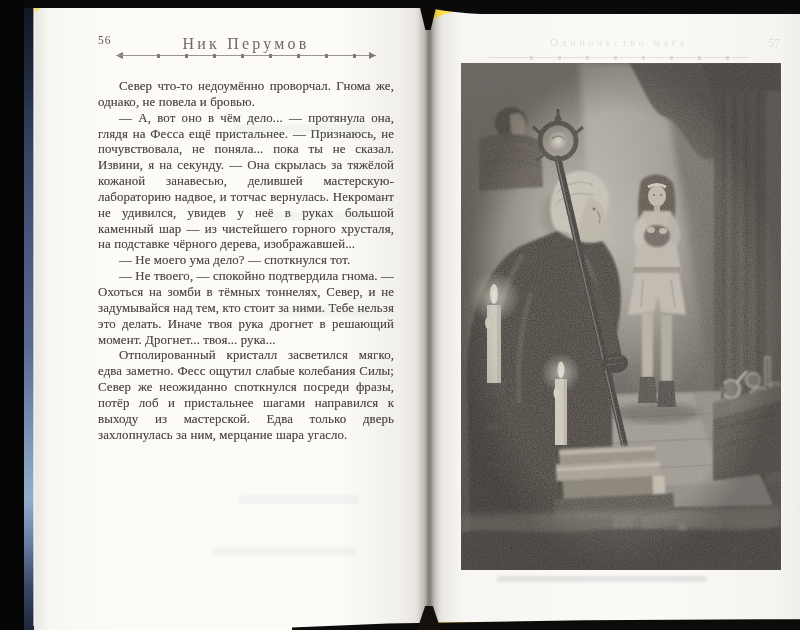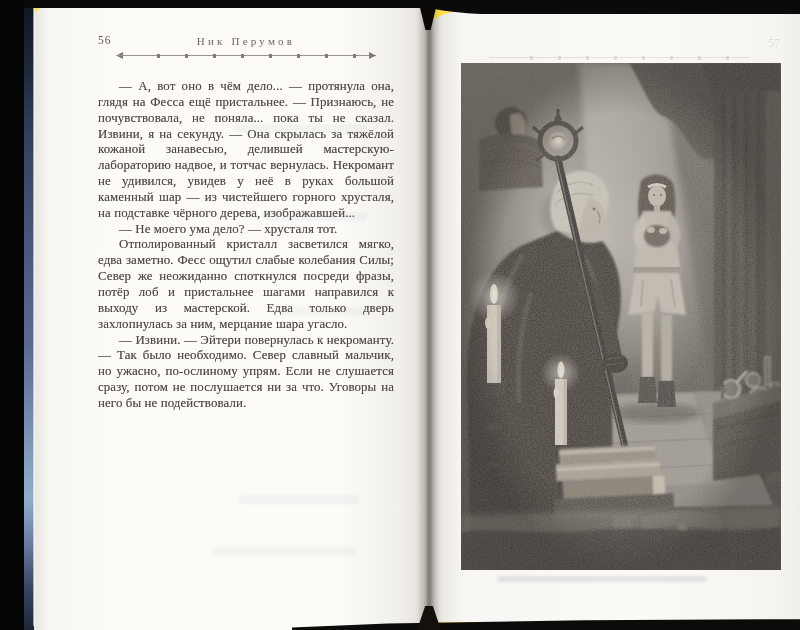--- a/index.html
+++ b/index.html
@@ -26,21 +26,21 @@
                    border-radius:2px;filter:blur(.5px);z-index:5;}
   .right-sliver{position:absolute;left:790px;top:13px;width:10px;height:607px;z-index:4;
     background:linear-gradient(180deg,#e9e7e3,#d2d0cb);}
   .bottom-strip{position:absolute;left:268px;top:619px;width:532px;height:11px;background:#0d0b09;z-index:6;
     clip-path:polygon(0 78%,18% 40%,55% 12%,100% 0,100% 100%,0 100%);}
   .gutter-bottom-wedge{position:absolute;left:393px;top:606px;width:24px;height:24px;background:#14110d;
     clip-path:polygon(34% 0,66% 0,100% 100%,0 100%);z-index:7;filter:blur(.6px);}
   
   .folio-left{position:absolute;left:64px;top:27px;font-size:11.5px;letter-spacing:1px;color:#5e594f;}
   .running-head{position:absolute;left:64px;top:28px;width:296px;text-align:center;
-    font-size:11px;letter-spacing:3.2px;color:#6e6961;}
+    font-size:16px;letter-spacing:3.2px;color:#6e6961;}
   .orn{position:absolute;left:82px;top:45px;width:260px;height:7px;opacity:.85;}
   .orn .line{position:absolute;top:3px;left:0;width:100%;height:1px;background:#8d8379;}
   .orn .beads{position:absolute;top:1.5px;left:6%;width:88%;height:4px;
     background-image:repeating-linear-gradient(90deg,transparent 0 25px,#6f675c 25px 28px);}
   .orn .tip{position:absolute;top:0;width:7px;height:7px;background:#6f675c;}
   .orn .tip.l{left:0;clip-path:polygon(100% 0,100% 100%,0 50%);}
   .orn .tip.r{right:0;clip-path:polygon(0 0,0 100%,100% 50%);}
   .text-block{position:absolute;left:64px;top:72px;width:296px;color:#4e4943;}
   .text-block p{margin:0;text-indent:21px;font-size:12.9px;line-height:15.85px;text-align:justify;
     letter-spacing:.1px;text-shadow:0 0 .5px rgba(90,84,76,.55);}
@@ -77,40 +77,42 @@
     <div class="folio-left">56</div>
     <div class="running-head">Ник Перумов</div>
     <div class="orn">
       <div class="tip l"></div>
       <div class="line"></div>
       <div class="beads"></div>
       <div class="tip r"></div>
     </div>
     <div class="text-block">
 
+        <p class="para">Север что-то недоумённо проворчал. Гнома же, однако, не повела и бровью.</p>
 
         <p class="para">— А, вот оно в чём дело... — протянула она, глядя на Фесса ещё пристальнее. — Признаюсь, не почувствовала, не поняла... пока ты не сказал. Извини, я на секунду. — Она скрылась за тяжёлой кожаной занавесью, делившей мастерскую-лабораторию надвое, и тотчас вернулась. Некромант не удивился, увидев у неё в руках большой каменный шар — из чистейшего горного хрусталя, на подставке чёрного дерева, изображавшей...</p>
 
 
 
-        <p class="para">— Не моего ума дело? — хрусталя тот.</p>
-
+        <p class="para">— Не моего ума дело? — споткнулся тот.</p>
+
+        <p class="para">— Не твоего, — спокойно подтвердила гнома. — Охоться на зомби в тёмных тоннелях, Север, и не задумывайся над тем, кто стоит за ними. Тебе нельзя это делать. Иначе твоя рука дрогнет в решающий момент. Дрогнет... твоя... рука...</p>
 
         <p class="para">Отполированный кристалл засветился мягко, едва заметно. Фесс ощутил слабые колебания Силы; Север же неожиданно споткнулся посреди фразы, потёр лоб и пристальнее шагами направился к выходу из мастерской. Едва только дверь захлопнулась за ним, мерцание шара угасло.</p>
 
-        <p class="para">— Извини. — Эйтери повернулась к некроманту. — Так было необходимо. Север славный мальчик, но ужасно, по-ослиному упрям. Если не слушается сразу, потом не послушается ни за что. Уговоры на него бы не подействовали.</p>
       </div>
     <div class="ghost" style="left:198px;top:117px;width:135px;"></div>
     <div class="ghost" style="left:228px;top:205px;width:105px;"></div>
     <div class="ghost" style="left:246px;top:300px;width:88px;"></div>
     <div class="ghost" style="left:205px;top:488px;width:120px;"></div>
     <div class="ghost" style="left:178px;top:540px;width:145px;"></div>
   </div>
 
   <div style="position:absolute;left:403px;top:10px;width:383px;height:612px;z-index:3;">
+    <div class="running-head-faint">Одиночество мага</div>
     <div class="orn orn-faint">
       <div class="line"></div>
       <div class="beads"></div>
     </div>
     <div class="folio-right">57</div>
 
     <div class="illustration" role="img" aria-label="Чёрно-белая иллюстрация: в тёмной пещерной мастерской седовласый некромант с посохом, увенчанным шаром в кольце, сидит у свечей и стопки книг; позади тёмноволосый мужчина; справа в столбе света стоит девушка в светлой тунике; у стены стол с алхимической посудой">
       <svg width="320" height="507" viewBox="0 0 320 507" xmlns="http://www.w3.org/2000/svg">
         <defs>
           <linearGradient id="bg" x1="0" y1="0" x2="0" y2="1">

